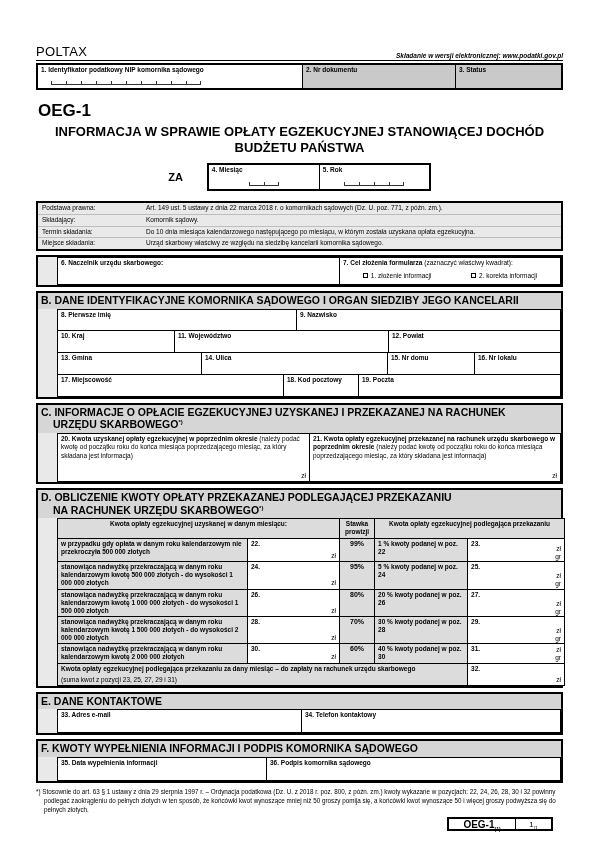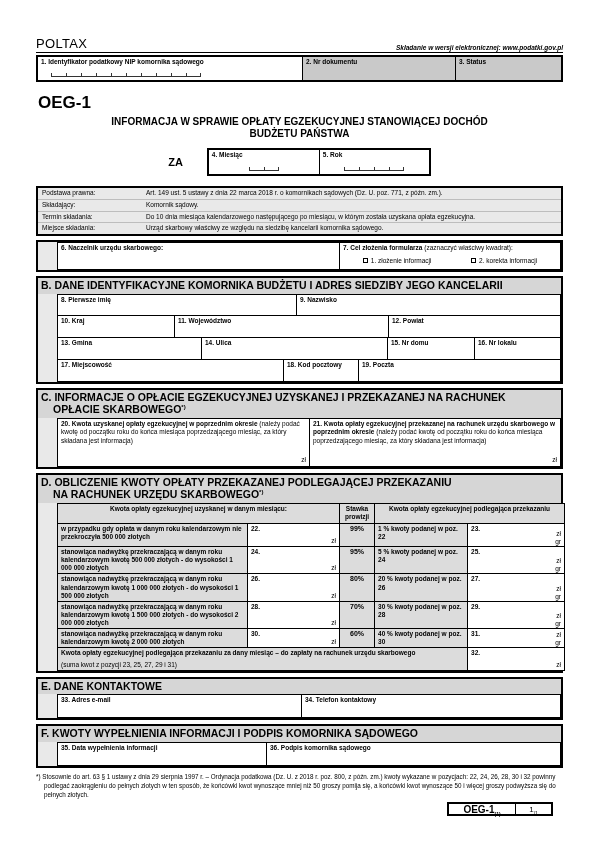--- a/index.html
+++ b/index.html
@@ -6,40 +6,40 @@
   html, body { width: 600px; height: 849px; }
   body {
     background: #ffffff;
     font-family: "Liberation Sans", sans-serif;
     color: #000;
     position: relative;
   }
   .page { position: absolute; left: 36px; top: 36px; width: 527px; }
 
   
-  .masthead { display: flex; align-items: flex-end; border-bottom: 1px solid #000; padding-bottom: 1px; }
+  .masthead { display: flex; align-items: flex-end; border-bottom: 1px solid #000; padding-bottom: 1px; margin-top: 8px; }
   .poltax { font-size: 13px; letter-spacing: 0.3px; }
   .efiling { margin-left: auto; font-size: 6.5px; font-weight: bold; font-style: italic; }
 
   
   .idrow { display: flex; border: 2px solid #000; margin-top: 2px; height: 27px; }
   .idrow .c1 { width: 264px; background: #fff; padding: 1px 3px; display: flex; flex-direction: column; }
   .idrow .c2 { width: 153px; background: #c9c9c9; border-left: 1px solid #000; padding: 1px 3px; }
   .idrow .c3 { flex: 1; background: #c9c9c9; border-left: 1px solid #000; padding: 1px 3px; }
   .flabel { font-size: 6.5px; font-weight: bold; line-height: 1.25; }
 
   .ticks { display: flex; }
   .tick { width: 15px; height: 4px; border-left: 1px solid #333; border-bottom: 1px solid #333; }
   .tick:last-child { border-right: 1px solid #333; }
   .nip-ticks { margin: auto auto 2px 10px; }
   .center-ticks { margin: auto auto 2px auto; }
 
   
   .formcode { font-size: 17px; font-weight: bold; margin: 11px 0 0 2px; }
-  .title { text-align: center; font-weight: bold; font-size: 10px; line-height: 1.2; margin-top: 3px; }
+  .title { text-align: center; font-weight: bold; font-size: 13px; line-height: 1.2; margin-top: 3px; }
 
   
   .zarow { display: flex; justify-content: center; align-items: center; margin-top: 8px; }
   .za { font-size: 11px; font-weight: bold; margin-right: 24px; }
   .zabox { display: flex; border: 2px solid #000; width: 224px; height: 28px; background: #fff; }
   .zacell { width: 50%; padding: 1px 3px; display: flex; flex-direction: column; }
   .zacell + .zacell { border-left: 1px solid #000; }
 
   
   .legal { border: 2px solid #000; background: #e9e9e9; margin-top: 10px; font-size: 6.5px; line-height: 1.35; }
@@ -187,21 +187,21 @@
               <span class="sq"></span>
               <span>2. korekta informacji</span>
             </span>
           </div>
         </div>
       </div>
     </div>
   </div>
 
   <div class="section">
-    <div class="sec-head">B. DANE IDENTYFIKACYJNE KOMORNIKA BUDŻETU I ADRES SIEDZIBY JEGO KANCELARII</div>
+    <div class="sec-head">B. DANE IDENTYFIKACYJNE KOMORNIKA SĄDOWEGO I ORGAN SIEDZIBY JEGO KANCELARII</div>
     <div class="sec-body">
       <div class="frow">
         <div class="fbox" style="width:240px;height:22px;">
           <span class="fl">8. Pierwsze imię</span>
         </div>
         <div class="fbox" style="flex:1;height:22px;">
           <span class="fl">9. Nazwisko</span>
         </div>
       </div>
       <div class="frow">
@@ -239,21 +239,21 @@
         <div class="fbox" style="flex:1;height:22px;">
           <span class="fl">19. Poczta</span>
         </div>
       </div>
     </div>
   </div>
 
   <div class="section">
     <div class="sec-head">
       <div>C. INFORMACJE O OPŁACIE EGZEKUCYJNEJ UZYSKANEJ I PRZEKAZANEJ NA RACHUNEK</div>
-      <div style="padding-left:12px;"><span>OPŁACIE SKARBOWEGO</span><sup>*)</sup></div>
+      <div style="padding-left:12px;"><span>URZĘDU SKARBOWEGO</span><sup>*)</sup></div>
     </div>
     <div class="sec-body">
       <div class="frow">
         <div class="fbox" style="width:253px;height:49px;">
           <span class="fl">20. Kwota uzyskanej opłaty egzekucyjnej w poprzednim okresie </span><span class="fnote">(należy podać kwotę od początku roku do końca miesiąca poprzedzającego miesiąc, za który składana jest informacja)</span>
           <span class="zl-br">zł</span>
         </div>
         <div class="fbox" style="flex:1;height:49px;">
           <span class="fl">21. Kwota opłaty egzekucyjnej przekazanej na rachunek urzędu skarbowego w poprzednim okresie </span><span class="fnote">(należy podać kwotę od początku roku do końca miesiąca poprzedzającego miesiąc, za który składana jest informacja)</span>
           <span class="zl-br">zł</span>

